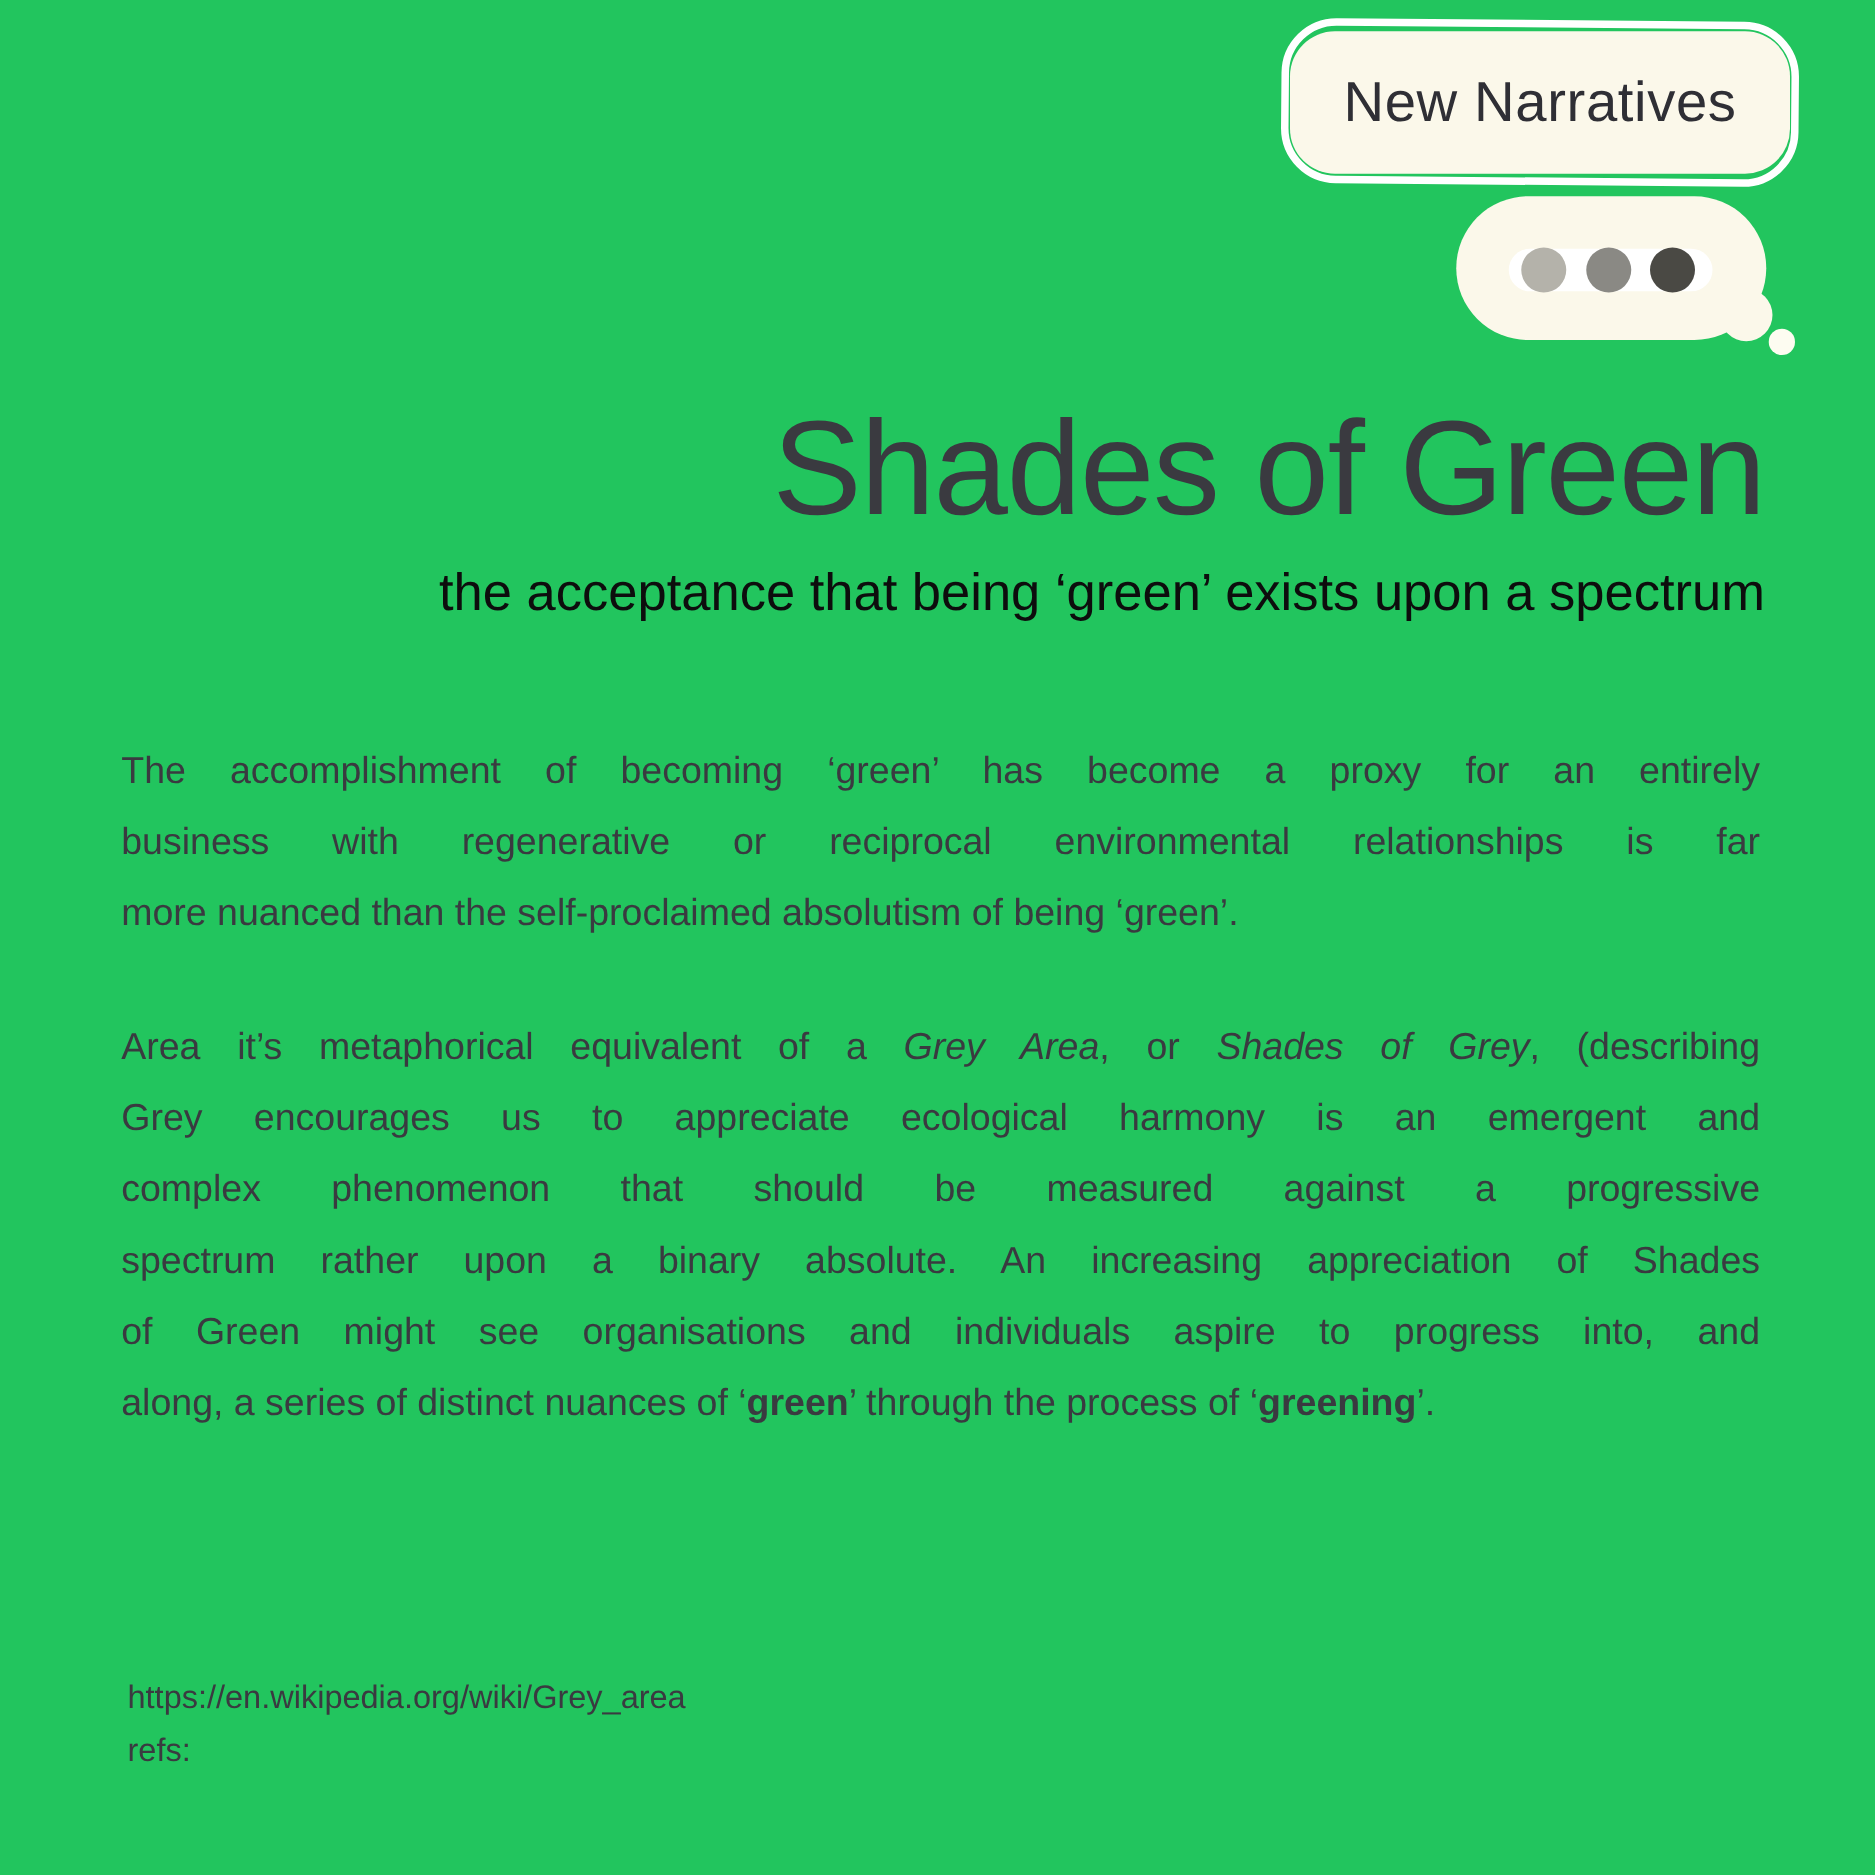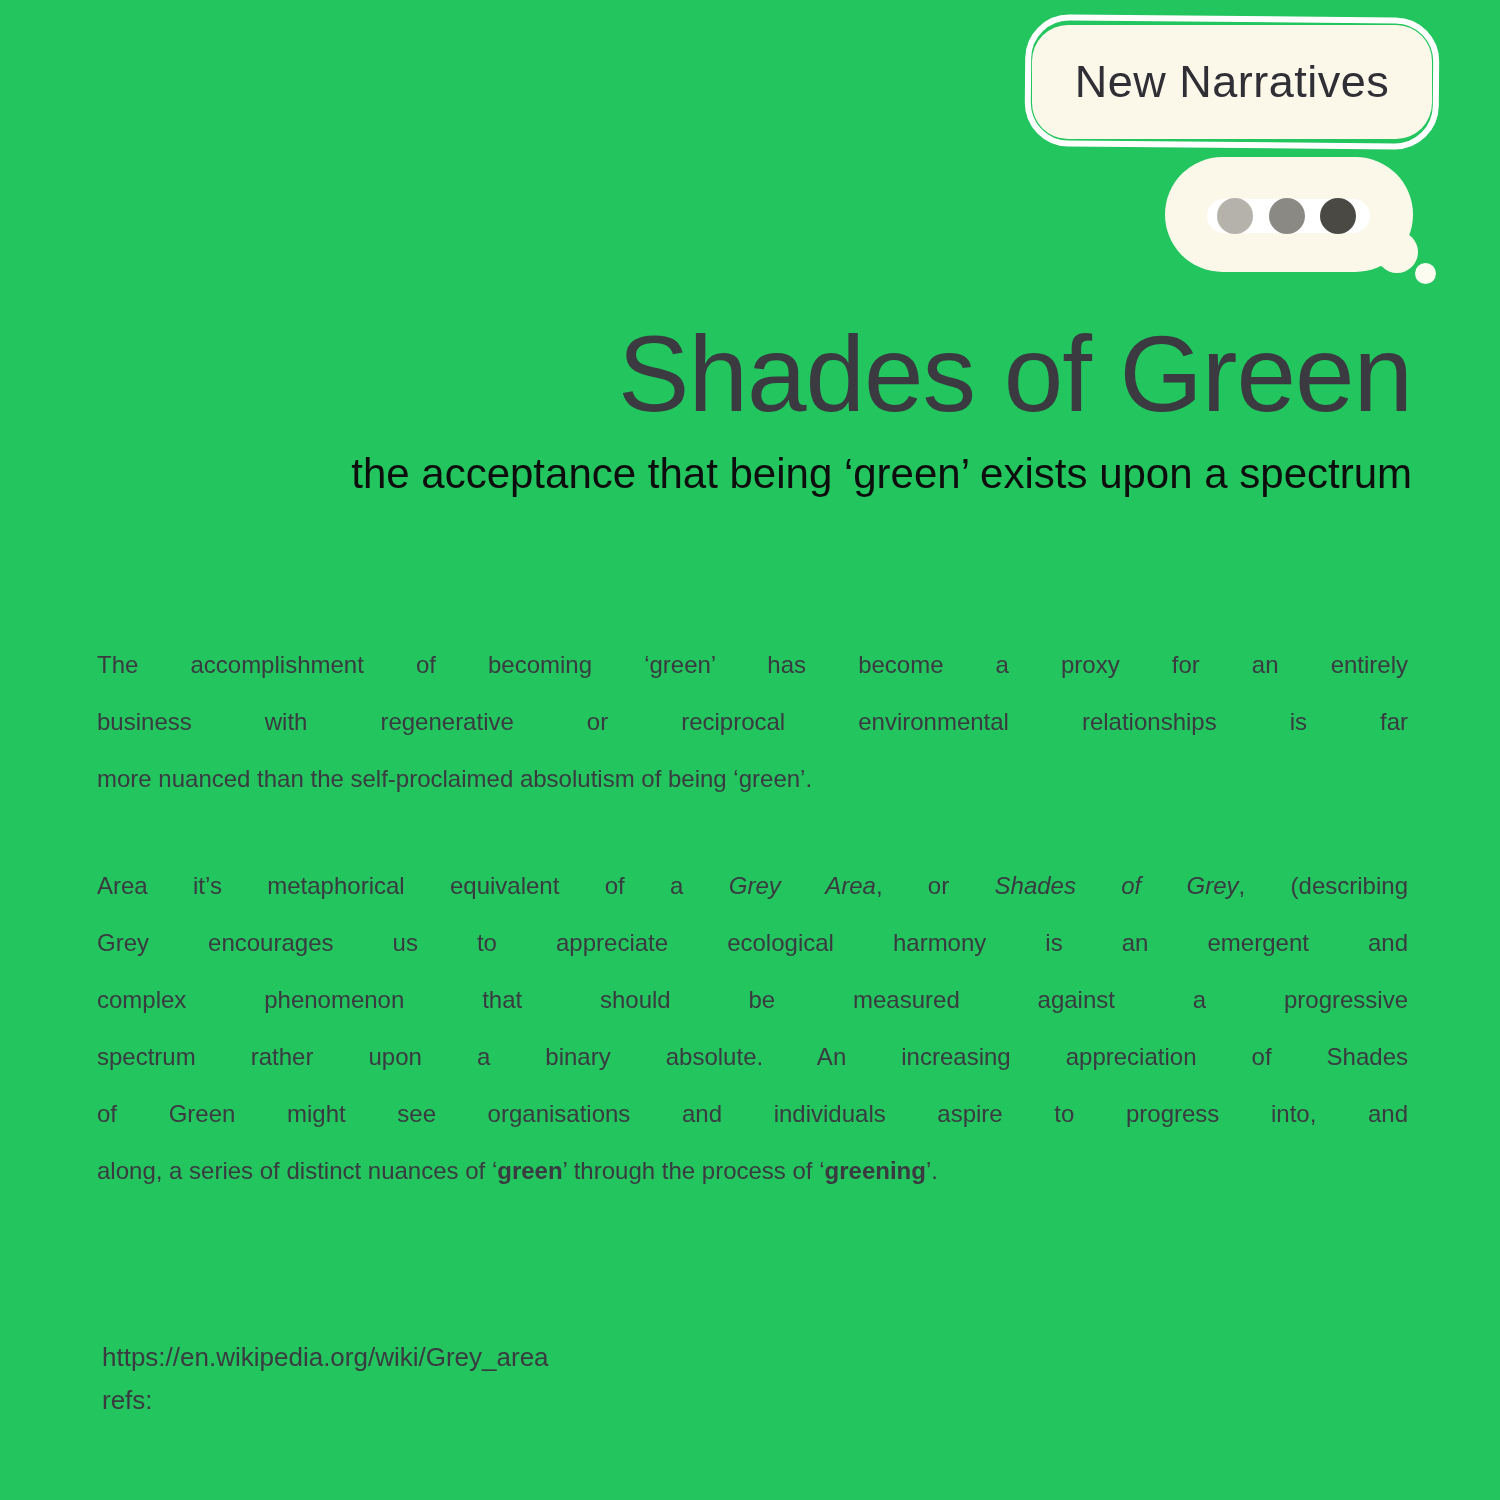--- a/index.html
+++ b/index.html
@@ -92,23 +92,23 @@
     right: 88px; top: 448px;
     font-size: 42px;
     line-height: 52px;
     color: #0d0d0d;
     white-space: nowrap;
   }
 
   
   .article {
     position: absolute;
-    left: 97px; top: 636px;
+    left: 97px; top: 588px;
     width: 1311px;
-    font-size: 24px;
+    font-size: 30px;
     line-height: 57px;
     color: #3a3a40;
   }
   .paragraph { margin: 0 0 50px 0; }
   .line {
     text-align: justify;
     text-align-last: justify;
     text-justify: inter-word;
   }
   .line.last {

